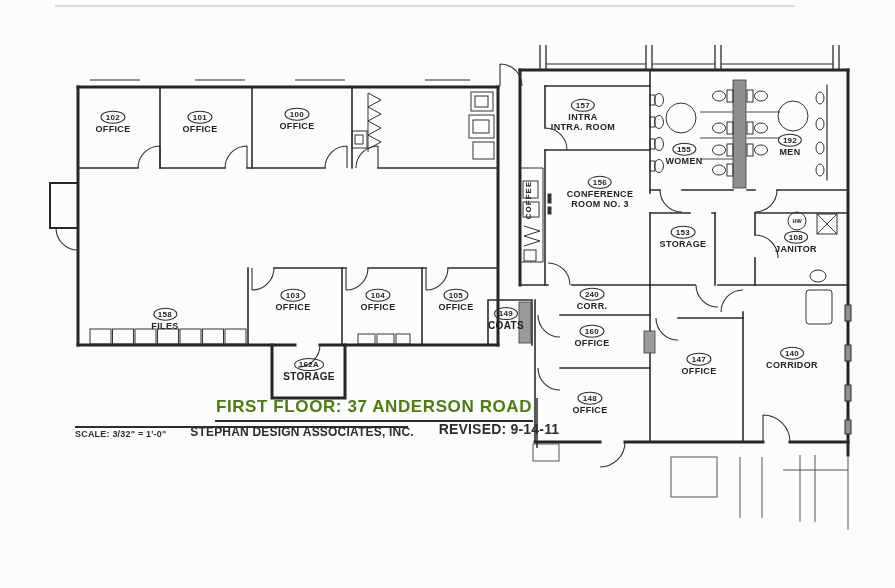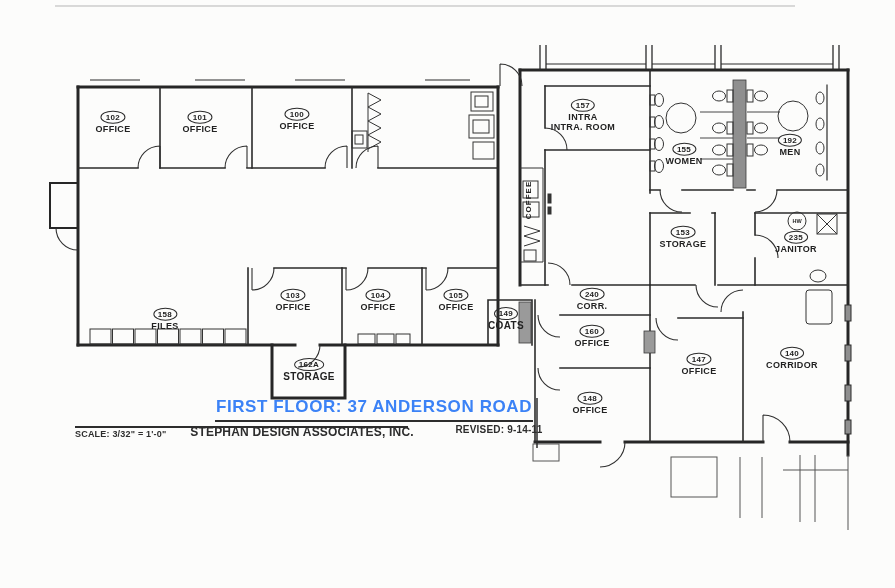--- a/index.html
+++ b/index.html
@@ -26,34 +26,34 @@
   .vert-label{
     position:absolute;transform:translate(-50%,-50%) rotate(-90deg);
     font-size:8px;font-weight:700;letter-spacing:1px;color:#222;
   }
   .hw-label{
     position:absolute;transform:translate(-50%,-50%);
     font-size:5.5px;font-weight:700;color:#222;
   }
   .t-title{
     position:absolute;left:374px;top:407px;transform:translate(-50%,-50%);
-    font-size:17px;font-weight:700;letter-spacing:.6px;color:#3b82f6;
+    font-size:17px;font-weight:700;letter-spacing:.6px;color:#4d7c0f;
     white-space:nowrap;
   }
   .t-scale{
     position:absolute;left:75px;top:434px;transform:translateY(-50%);
     font-size:9px;font-weight:700;letter-spacing:.2px;color:#2d2d2d;white-space:nowrap;
   }
   .t-firm{
     position:absolute;left:302px;top:432px;transform:translate(-50%,-50%);
     font-size:12px;font-weight:700;letter-spacing:.2px;color:#2d2d2d;white-space:nowrap;
   }
   .t-revised{
     position:absolute;left:499px;top:429px;transform:translate(-50%,-50%);
-    font-size:10px;font-weight:700;letter-spacing:.2px;color:#2d2d2d;white-space:nowrap;
+    font-size:14px;font-weight:700;letter-spacing:.2px;color:#2d2d2d;white-space:nowrap;
   }
 </style>
 </head>
 <body>
 
 <div class="sheet">
 
   <svg class="plan-svg" viewBox="0 0 895 588">
 
     <g stroke="#b5b5b5" stroke-width="1">
@@ -266,26 +266,31 @@
 INTRA. ROOM</div>
   </div>
   <div class="room-label" style="left:684px;top:152px">
     <div><span class="room-num">155</span></div>
     <div class="room-name">WOMEN</div>
   </div>
   <div class="room-label" style="left:790px;top:143px">
     <div><span class="room-num">192</span></div>
     <div class="room-name">MEN</div>
   </div>
+  <div class="room-label" style="left:600px;top:190px">
+    <div><span class="room-num">156</span></div>
+    <div class="room-name">CONFERENCE
+ROOM NO. 3</div>
+  </div>
   <div class="room-label" style="left:683px;top:235px">
     <div><span class="room-num">153</span></div>
     <div class="room-name">STORAGE</div>
   </div>
   <div class="room-label" style="left:796px;top:240px">
-    <div><span class="room-num">235</span></div>
+    <div><span class="room-num">108</span></div>
     <div class="room-name">JANITOR</div>
   </div>
   <div class="room-label" style="left:592px;top:297px">
     <div><span class="room-num">240</span></div>
     <div class="room-name">CORR.</div>
   </div>
   <div class="room-label" style="left:592px;top:334px">
     <div><span class="room-num">160</span></div>
     <div class="room-name">OFFICE</div>
   </div>

